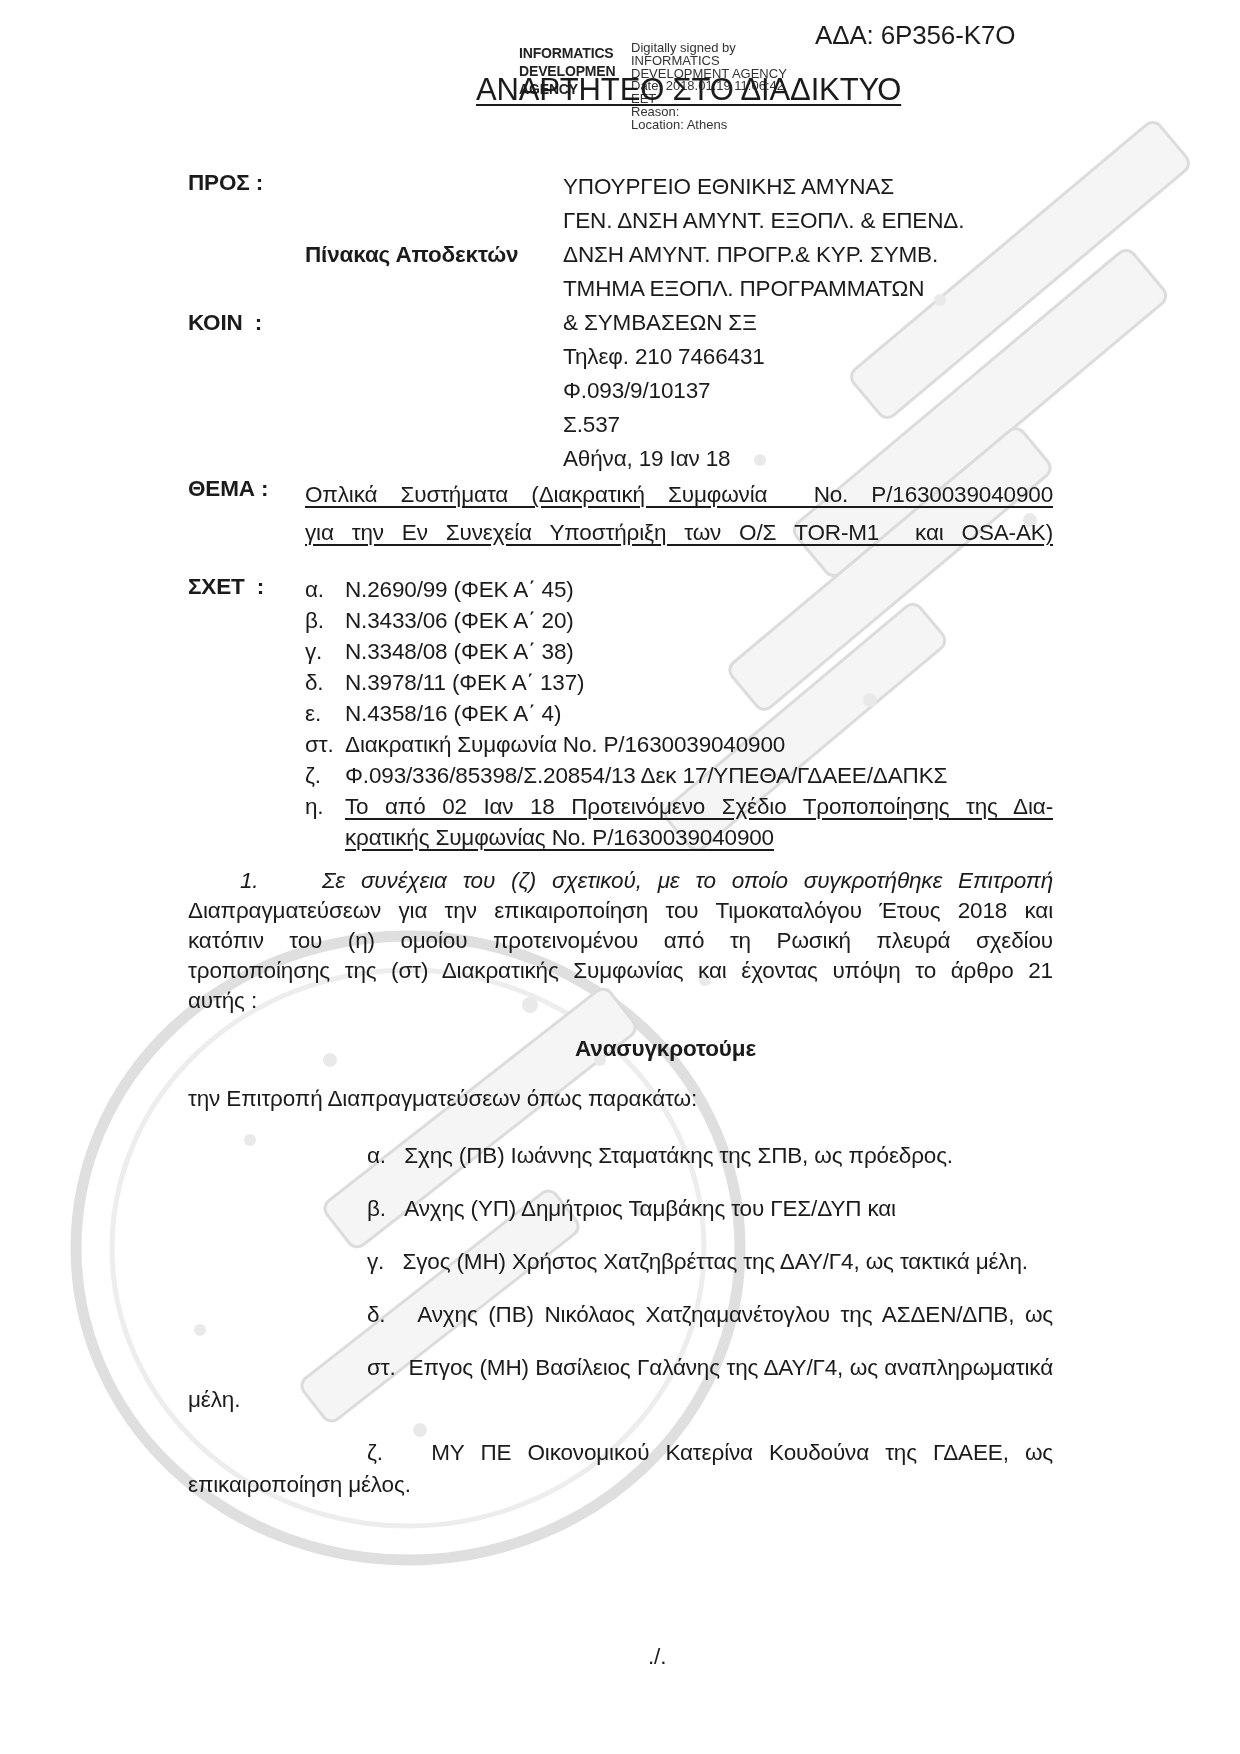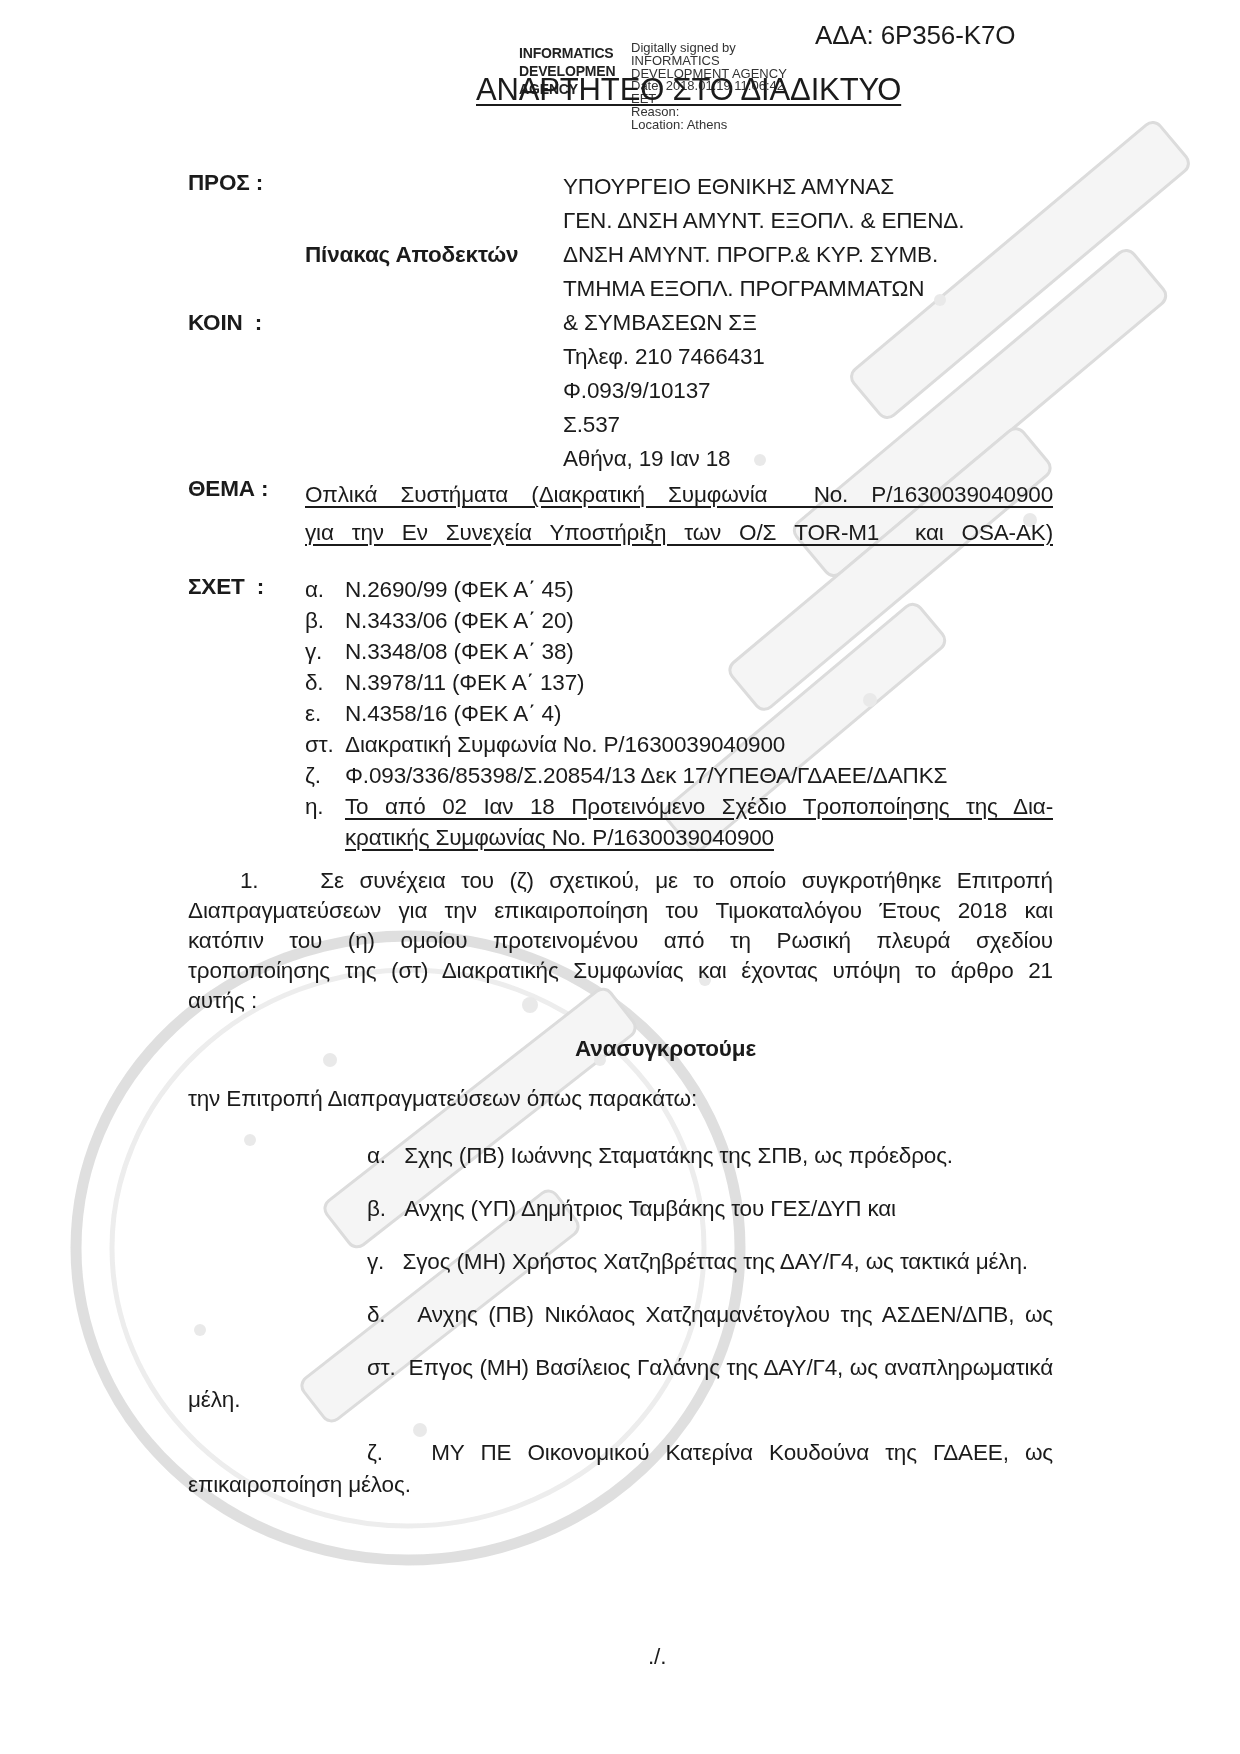--- a/index.html
+++ b/index.html
@@ -28,21 +28,21 @@
   .subject-text{margin-left:117px;width:748px;line-height:38px;}
   
   .refs{top:574px;}
   .refs .lbl{position:absolute;left:0;top:0;}
   .ref-list{margin-left:117px;width:748px;line-height:31px;}
   .ref-row{display:flex;}
   .ref-letter{width:40px;flex:none;}
   .ref-text{width:708px;}
   
   .para1{top:866px;line-height:30px;}
-  .ind52{text-indent:52px;}
+  .ind52{text-indent:52px;font-style:italic;}
   .decision{left:575px;top:1036px;font-weight:700;}
   .intro{top:1084px;line-height:30px;}
   .members{top:1140px;line-height:32px;}
   .member{margin-bottom:21px;}
   .ind179{text-indent:179px;}
   .footer-mark{left:648px;top:1644px;}
 </style>
 </head>
 <body>
 

